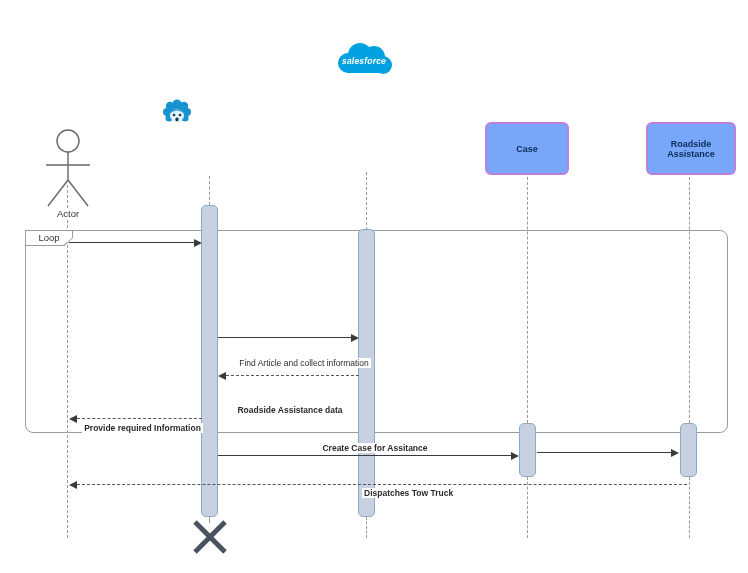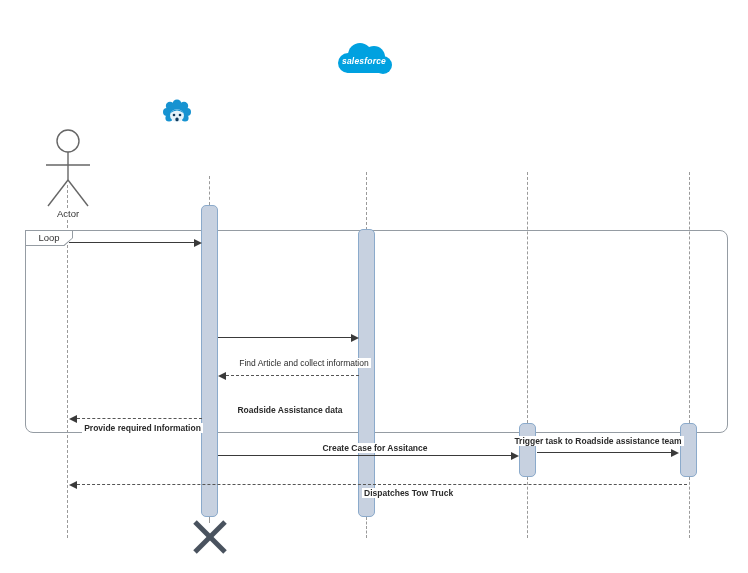--- a/index.html
+++ b/index.html
@@ -104,20 +104,26 @@
   <div class="loop-frame"></div>
   <div class="loop-tab">
     <div class="loop-tab-inner">Loop</div>
   </div>
 
   <div class="activation" style="left:201px;top:205px;height:312px;"></div>
   <div class="activation" style="left:358px;top:229px;height:288px;"></div>
   <div class="activation" style="left:519px;top:423px;height:54px;"></div>
   <div class="activation" style="left:680px;top:423px;height:54px;"></div>
 
+  <div class="participant" style="left:485px;width:84px;">
+    <span>Case</span>
+  </div>
+  <div class="participant" style="left:646px;width:90px;">
+    <span>Roadside Assistance</span>
+  </div>
 
   <div style="position:absolute;left:158px;top:94px;z-index:6;">
     <svg width="38" height="38" viewBox="0 0 38 38">
       <circle cx="19" cy="19" r="17.5" fill="#ffffff"></circle>
       <g fill="#1793D1">
         <circle cx="19" cy="10" r="4.5"></circle>
           <circle cx="12" cy="12" r="4.2"></circle>
           <circle cx="26" cy="12" r="4.2"></circle>
         <circle cx="9" cy="18" r="4"></circle>
           <circle cx="29" cy="18" r="4"></circle>
@@ -155,23 +161,20 @@
   </div>
 
   <div class="msg-line solid" style="left:218px;top:455px;width:294px;"></div>
   <div class="ah ah-r" style="left:511px;top:451.5px;"></div>
   <div class="msg-label bold" style="left:310px;top:443px;width:130px;">
     <span>Create Case for Assitance</span>
   </div>
 
   <div class="msg-line solid" style="left:537px;top:452px;width:135px;"></div>
   <div class="ah ah-r" style="left:671px;top:448.5px;"></div>
-  <div class="msg-label bold" style="left:512px;top:436px;width:172px;">
-    <span>Trigger task to Roadside assistance team</span>
-  </div>
 
   <div class="msg-line dashed" style="left:77px;top:484px;width:610px;"></div>
   <div class="ah ah-l" style="left:69px;top:480.5px;"></div>
   <div class="msg-label bold" style="left:362px;top:488px;width:110px;text-align:left;">
     <span>Dispatches Tow Truck</span>
   </div>
 
   <div style="position:absolute;left:191px;top:518px;z-index:4;">
     <svg width="38" height="38" viewBox="0 0 38 38">
       <line x1="4" y1="4" x2="34" y2="34" stroke="var(--destroy-x)" stroke-width="5"></line>

